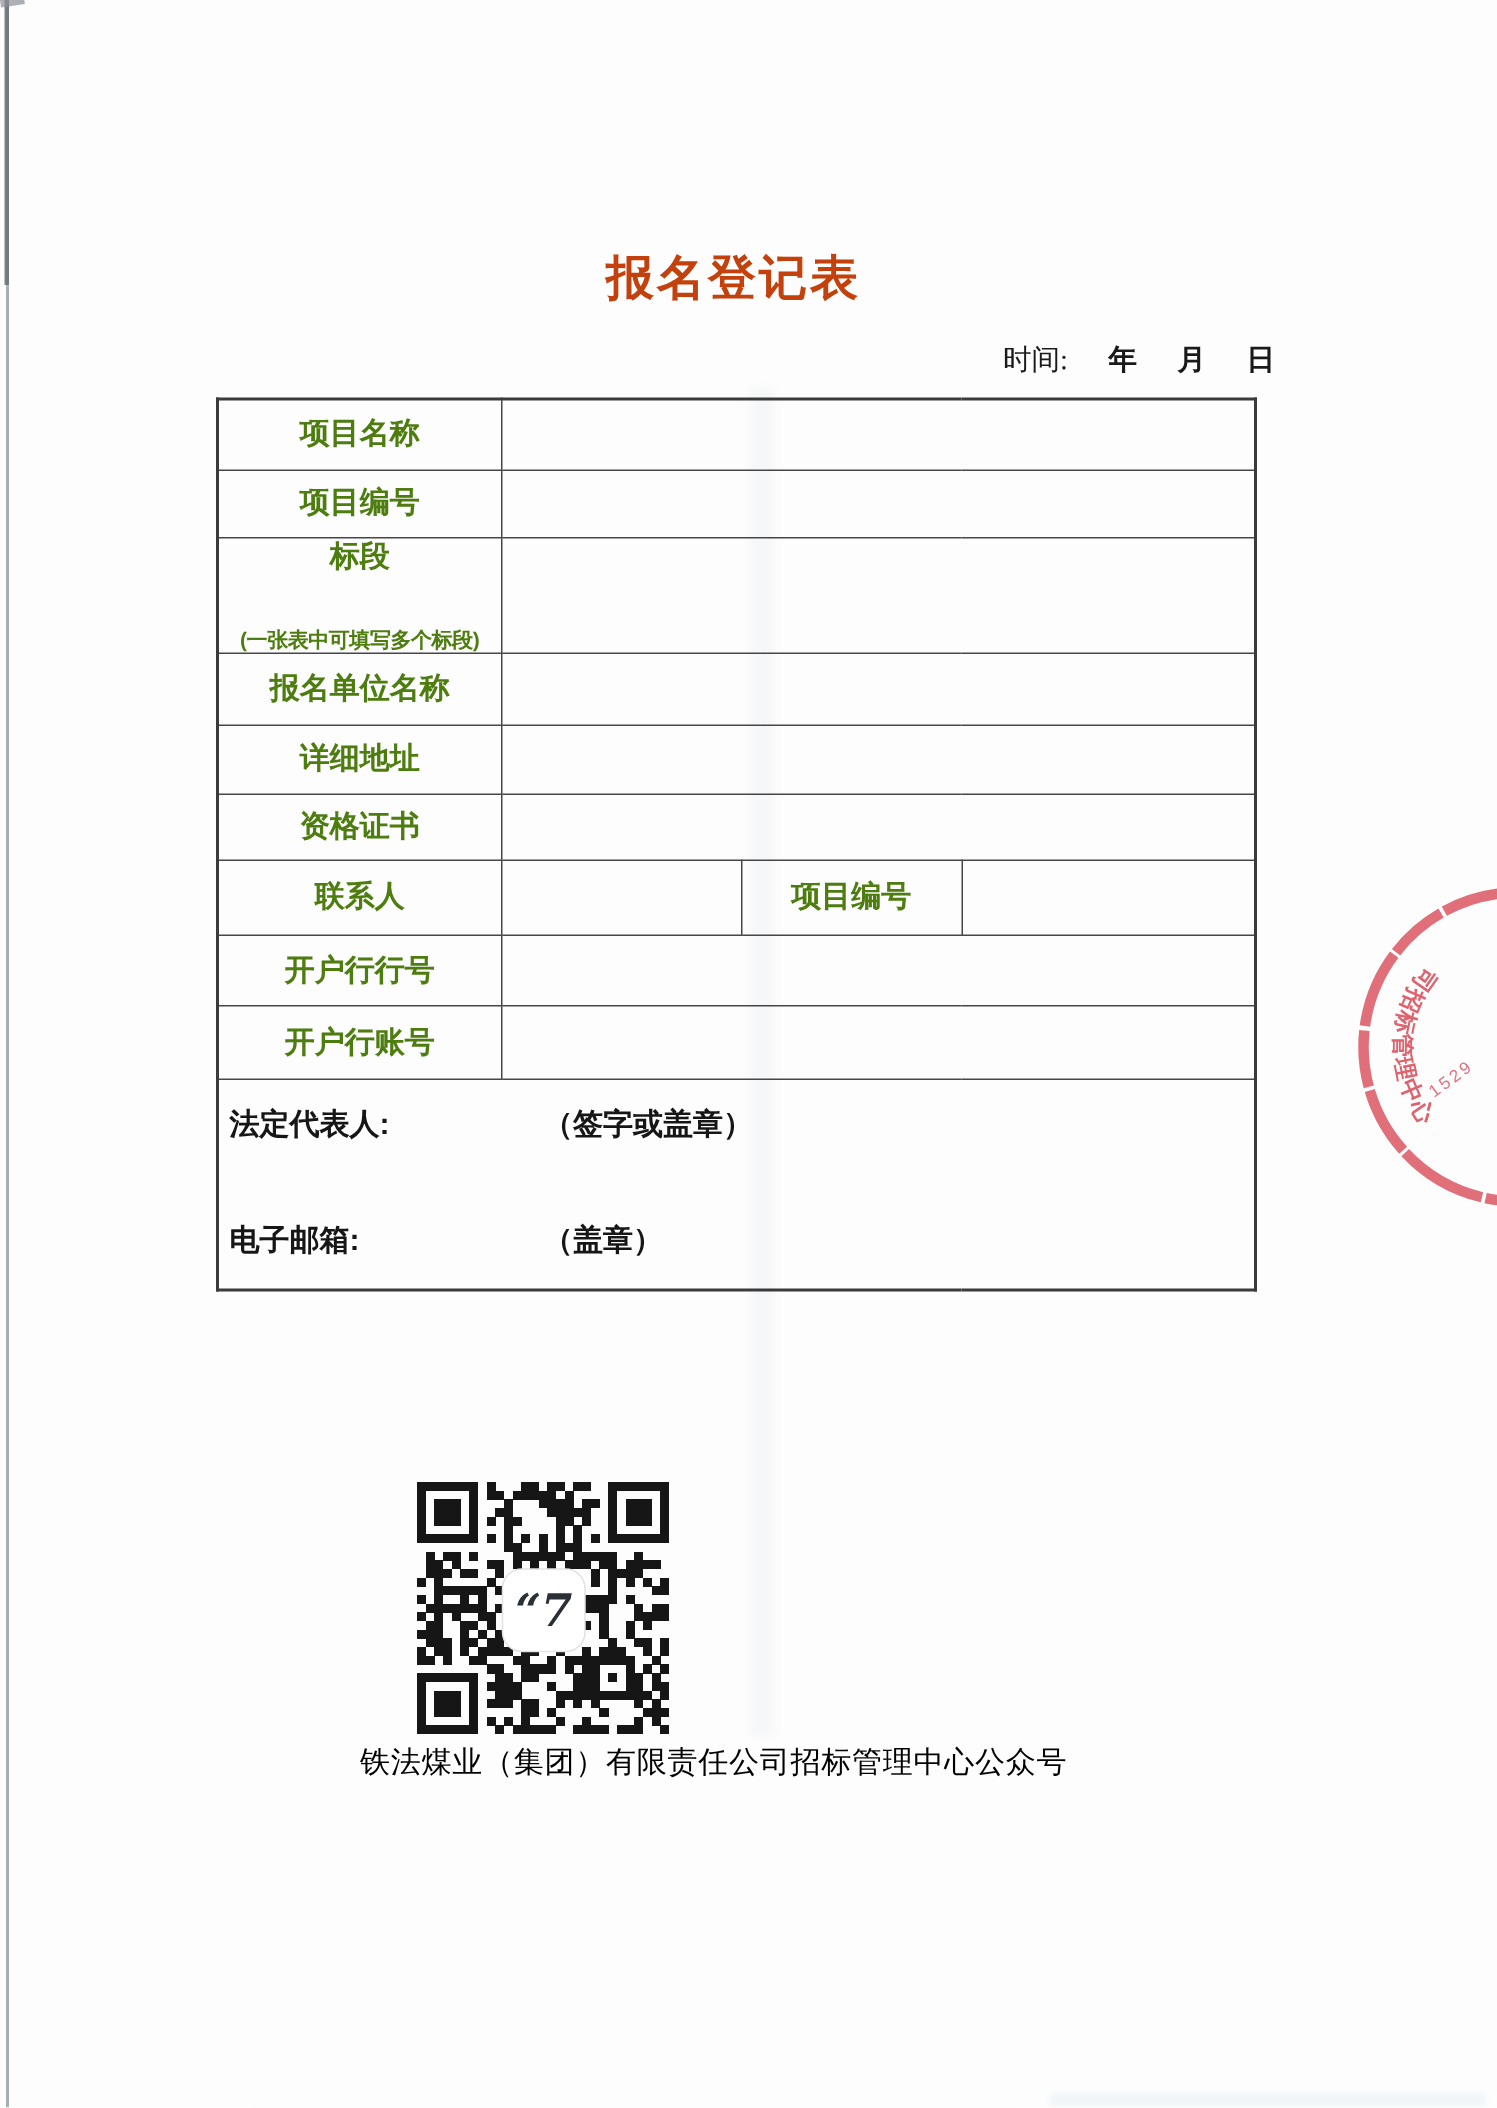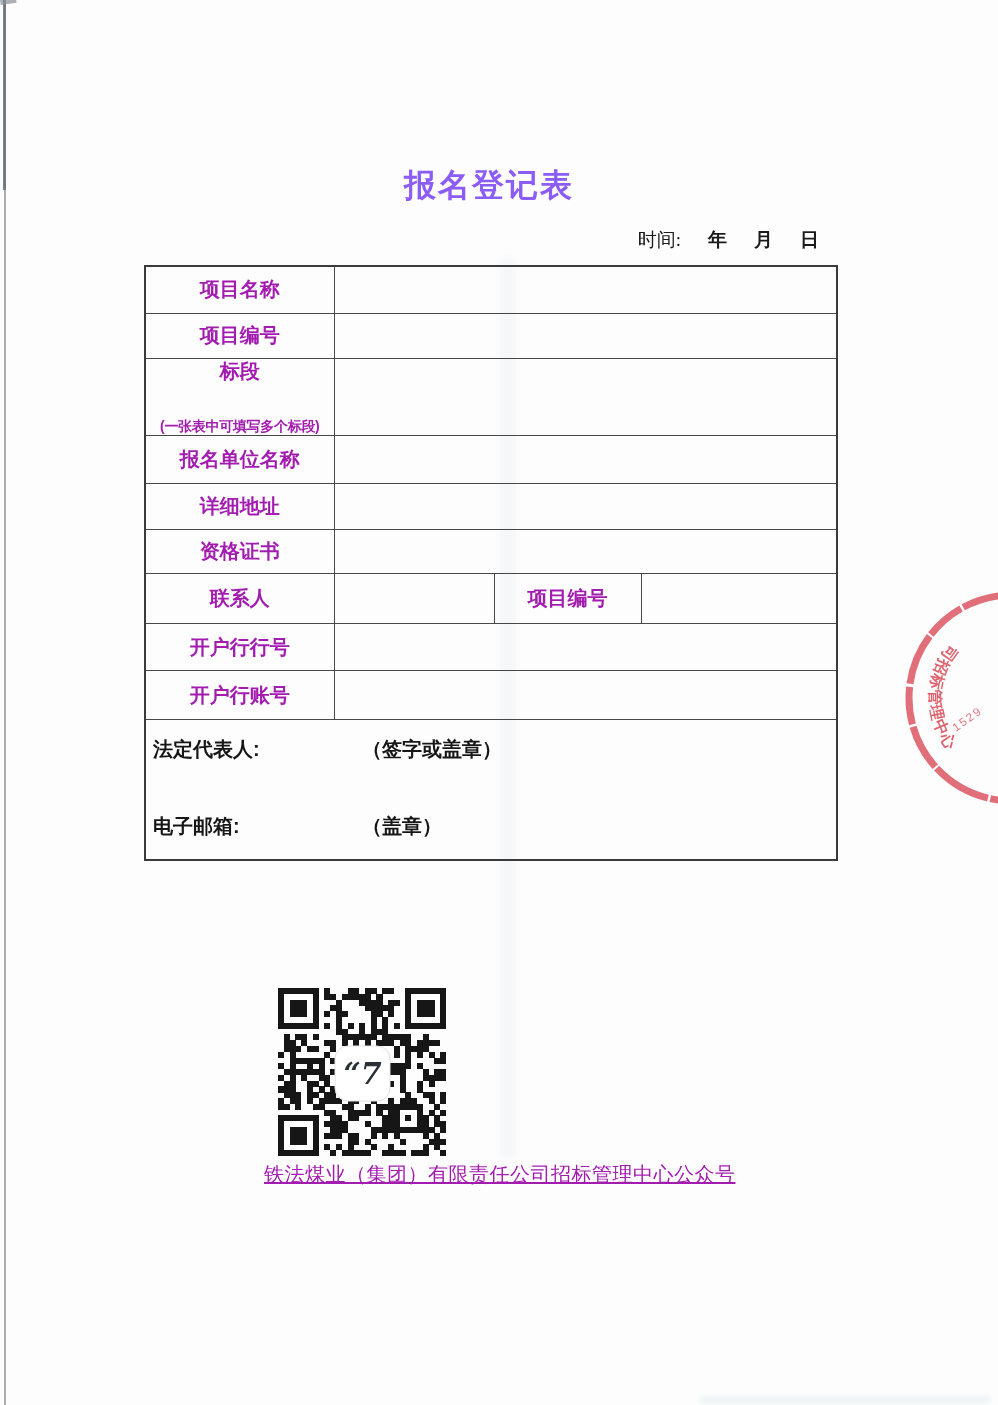--- a/index.html
+++ b/index.html
@@ -34,67 +34,66 @@
   }
   .scan-smudge-bottom{
     position:absolute;left:700px;top:1396px;width:290px;height:8px;
     background:rgba(150,190,215,0.14);filter:blur(2px);
   }
   
   .title{
     position:absolute;left:0;top:164px;width:978px;
     margin:0;text-align:center;
     font-size:32px;font-weight:bold;letter-spacing:2px;
-    color:#8b5cf6;
+    color:#c2410c;
   }
   
   .date-line{
-    position:absolute;top:227px;right:179px;
+    position:absolute;top:227px;right:148px;
     font-size:19px;color:#1a1a1a;
     font-family:"Liberation Serif","DejaVu Serif",serif;
   }
   .date-line .d{
     font-weight:bold;margin-left:27px;
     font-family:"Liberation Sans","DejaVu Sans",sans-serif;
   }
   
   table.form{
     position:absolute;left:144px;top:265px;
     width:692px;border-collapse:collapse;table-layout:fixed;
     border:2px solid #3b3b3b;
   }
   table.form td{
     border:1px solid #474747;
     padding:0;
   }
   td.lbl{
     text-align:center;vertical-align:middle;
-    font-size:20px;font-weight:600;color:#a21caf;
+    font-size:20px;font-weight:600;color:#4d7c0f;
     line-height:1.25;
   }
   td.lbl .sub{
     display:block;font-size:14px;font-weight:600;letter-spacing:-0.3px;margin-top:34px;
   }
   td.val{background:transparent;}
   
   td.sigcell{position:relative;margin-top:44px;}
   .sig-l1,.sig-n1,.sig-l2,.sig-n2{
     position:absolute;font-size:20px;font-weight:600;color:#161616;white-space:nowrap;
   }
   .sig-l1{top:16px;left:7px;}
   .sig-n1{top:16px;left:216px;}
   .sig-l2{top:93px;left:7px;}
   .sig-n2{top:93px;left:216px;}
   
   .qr-wrap{position:absolute;left:276px;top:988px;width:172px;height:168px;}
   .qr-caption{
-    position:absolute;left:264px;top:1161px;width:560px;
-    font-size:20px;letter-spacing:0.5px;color:#a21caf;
+    position:absolute;left:240px;top:1161px;width:560px;
+    font-size:20px;letter-spacing:0.5px;color:#000000;
     font-family:"Liberation Serif","DejaVu Serif",serif;
-    text-decoration:underline;
   }
   
   .stamp{position:absolute;left:872px;top:580px;width:126px;height:230px;}
 </style>
 </head>
 <body>
 
 <div class="page">
 
   <div class="edge-left"></div>

